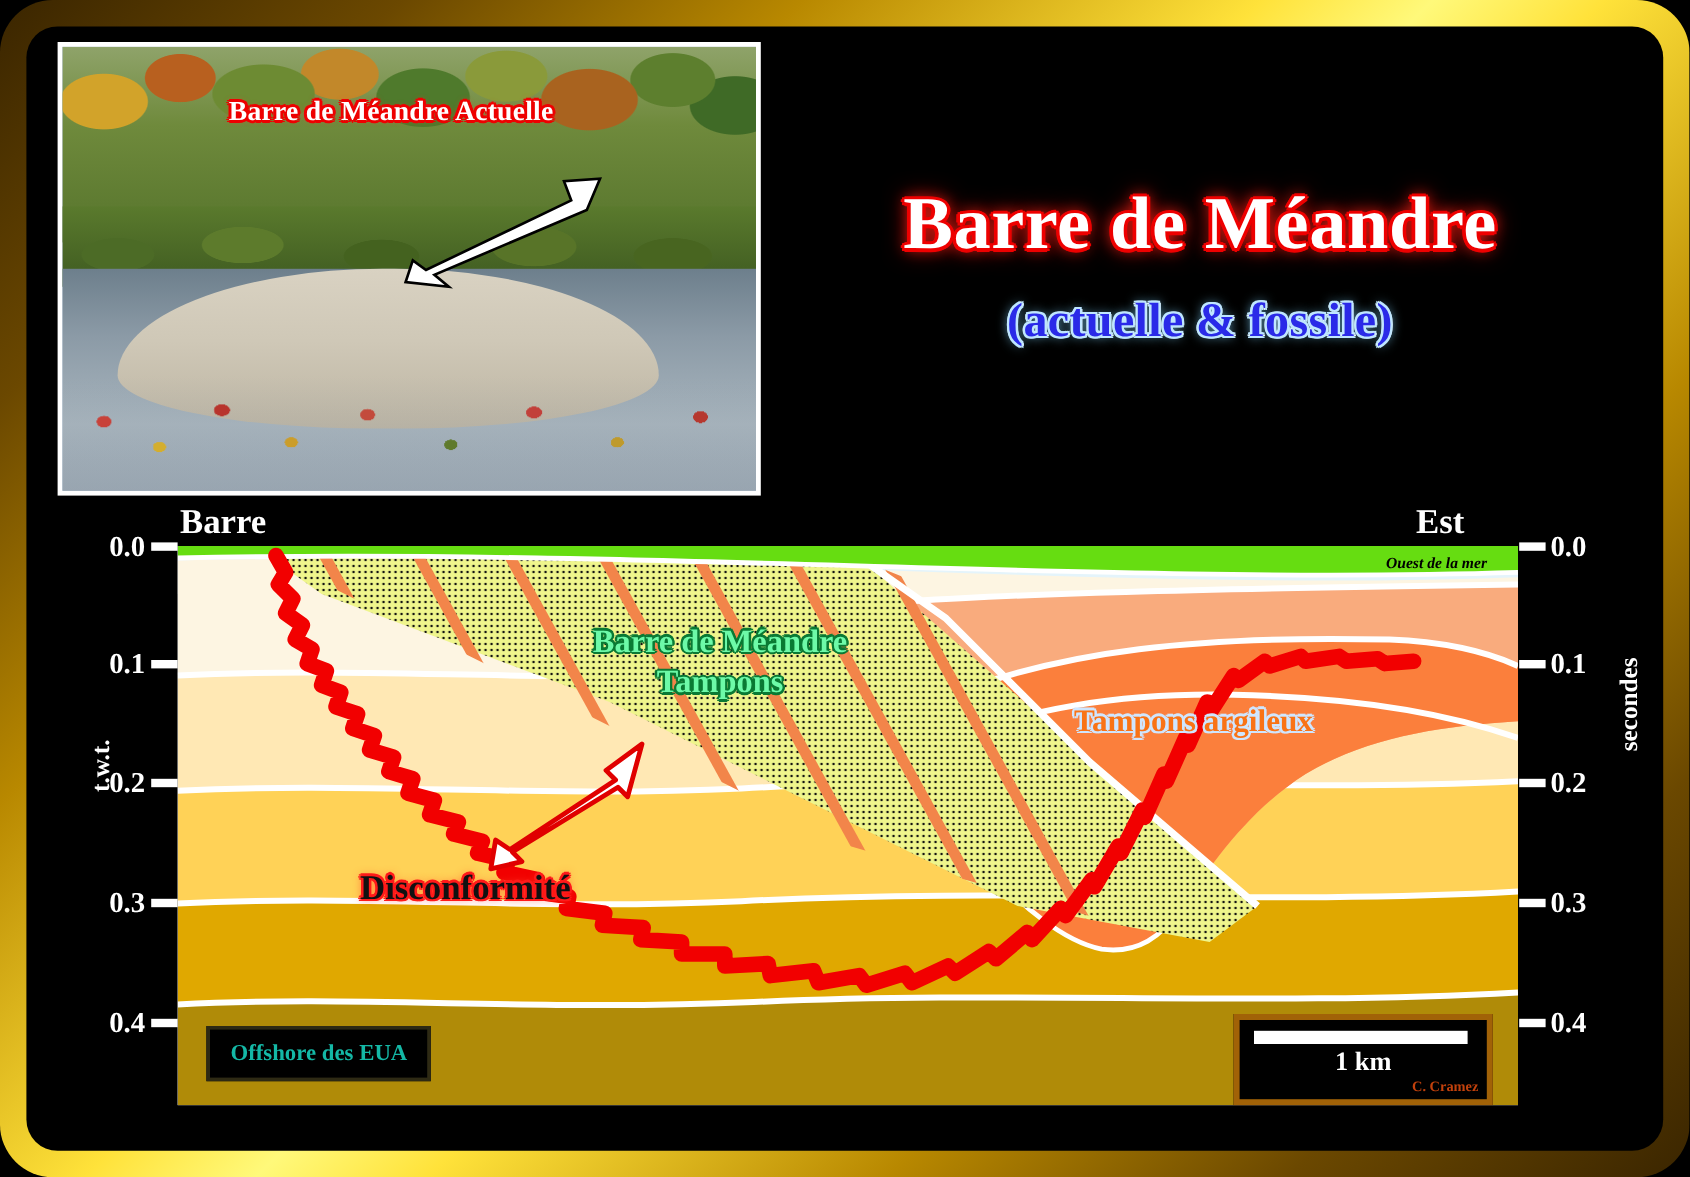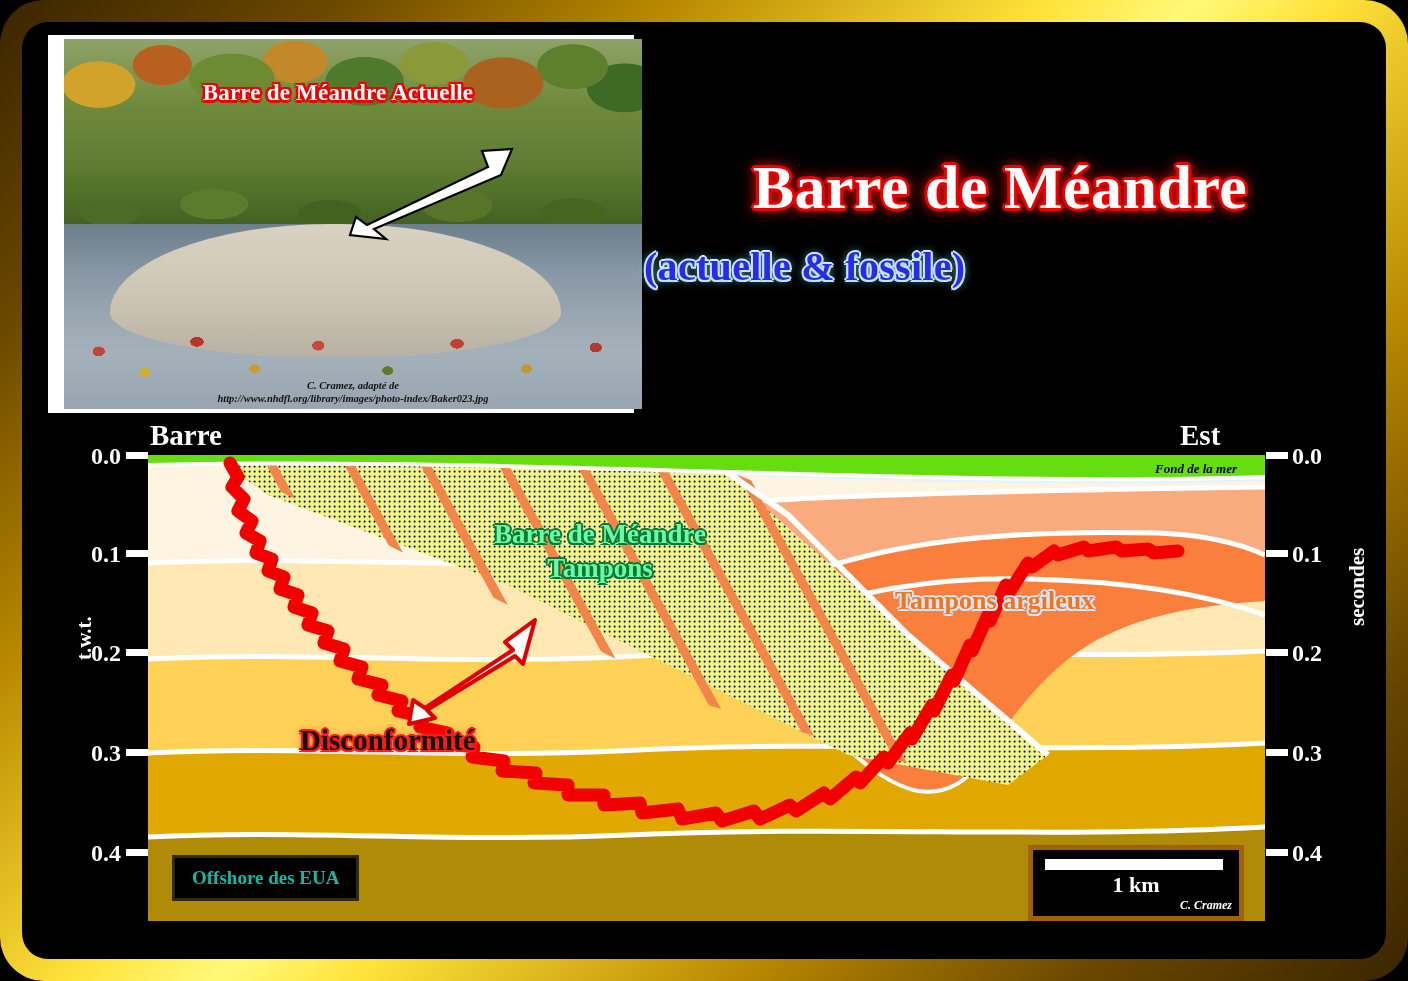--- a/index.html
+++ b/index.html
@@ -10,21 +10,21 @@
   #frame{position:absolute;left:0;top:0;width:1408px;height:981px;
          border-radius:44px;
          background:linear-gradient(135deg,#3a2500 0%,#6b4800 14%,#b88800 28%,#ffe23a 44%,#fff97a 50%,#ffe23a 56%,#b88800 72%,#6b4800 86%,#3a2500 100%);}
   #frame-inner{position:absolute;left:22px;top:22px;width:1364px;height:937px;
          border-radius:26px;background:#000;}
 
   
   #photo-wrap{position:absolute;left:48px;top:35px;width:586px;height:378px;
          background:#fff;padding:4px;box-sizing:border-box;}
   #photo{position:relative;width:100%;height:100%;overflow:hidden;
-         background:linear-gradient(#9fb2c4 0%,#9fb2c4 100%);margin-left:12px;}
+         background:linear-gradient(#9fb2c4 0%,#9fb2c4 100%);}
   
   #ph-trees{position:absolute;left:0;top:0;width:100%;height:44%;
        background:
          radial-gradient(ellipse 60px 38px at 6% 28%,#d2a32a 0 60%,transparent 62%),
          radial-gradient(ellipse 50px 34px at 17% 16%,#b8601f 0 58%,transparent 60%),
          radial-gradient(ellipse 70px 40px at 29% 24%,#6d8b33 0 60%,transparent 62%),
          radial-gradient(ellipse 55px 36px at 40% 14%,#c2882a 0 58%,transparent 60%),
          radial-gradient(ellipse 64px 40px at 52% 26%,#4f7a2c 0 60%,transparent 62%),
          radial-gradient(ellipse 58px 36px at 64% 15%,#8a9a3a 0 58%,transparent 60%),
          radial-gradient(ellipse 66px 42px at 76% 27%,#a9631f 0 60%,transparent 62%),
@@ -65,21 +65,21 @@
   #ph-credit{position:absolute;left:0;bottom:4px;width:100%;text-align:center;
        font-size:10.5px;font-style:italic;font-weight:bold;color:#111;line-height:1.25;}
 
   
   #title{position:absolute;left:680px;top:152px;width:640px;text-align:center;
        font-size:62px;font-weight:bold;color:#fff;letter-spacing:.5px;
        text-shadow:
           -2px -2px 0 #e00,2px -2px 0 #e00,-2px 2px 0 #e00,2px 2px 0 #e00,
           0 -3px 0 #e00,0 3px 0 #e00,-3px 0 0 #e00,3px 0 0 #e00,
           0 0 12px #ff2a1a,0 0 20px #c00;}
-  #subtitle{position:absolute;left:644px;top:243px;width:640px;text-align:left;
+  #subtitle{position:absolute;left:680px;top:243px;width:640px;text-align:center;
        font-size:40px;font-weight:bold;color:#2a2ae8;letter-spacing:.3px;
        text-shadow:
           -1.5px -1.5px 0 #bfe6ff,1.5px -1.5px 0 #bfe6ff,-1.5px 1.5px 0 #bfe6ff,
           1.5px 1.5px 0 #bfe6ff,0 -2px 0 #d9f2ff,0 2px 0 #d9f2ff,
           -2px 0 0 #d9f2ff,2px 0 0 #d9f2ff,0 0 10px #7fd4ff;}
 
   
   #ouest,#est{position:absolute;top:419px;font-size:29px;font-weight:bold;color:#fff;}
   #ouest{left:150px;}
   #est{left:1180px;}
@@ -116,22 +116,22 @@
 
   
   #box-offshore{position:absolute;left:172px;top:855px;padding:9px 17px;
         background:#000;border:3px solid #2e2a14;
         color:#14b8a6;font-size:19px;font-weight:bold;}
   #box-scale{position:absolute;left:1028px;top:845px;width:206px;height:66px;
         background:#000;border:5px solid #a16207;}
   #scale-bar{position:absolute;left:12px;top:9px;width:178px;height:11px;background:#fff;}
   #scale-text{position:absolute;left:0;top:22px;width:100%;text-align:center;
         color:#fff;font-size:22px;font-weight:bold;}
-  #scale-credit{position:absolute;right:7px;bottom:3px;color:#ffffff;
-        font-size:12px;font-style:italic;font-weight:bold;text-align:right;}
+  #scale-credit{position:absolute;right:7px;bottom:3px;color:#c2410c;
+        font-size:12px;font-weight:bold;text-align:right;}
 </style>
 </head>
 <body>
 
 <div id="frame">
   <div id="frame-inner"></div>
 </div>
 
 <div id="photo-wrap">
   <div id="photo">
@@ -140,24 +140,20 @@
     <div id="ph-water"></div>
     <div id="ph-bar"></div>
     <div id="ph-flowers"></div>
 
     <svg width="586" height="378" style="position:absolute;left:0;top:0;">
       <polygon points="448,110 437,136 310,190 322,200 286,196 292,178 303,186 424,128 418,112" fill="#ffffff" stroke="#000000" stroke-width="2.2"></polygon>
     </svg>
 
     <div id="ph-label">Barre de Méandre Actuelle</div>
 
-    <div id="ph-credit">
-      <div>C. Cramez, adapté de</div>
-      <div>http://www.nhdfl.org/library/images/photo-index/Baker023.jpg</div>
-    </div>
   </div>
 </div>
 
 <div id="title">Barre de Méandre</div>
 <div id="subtitle">(actuelle &amp; fossile)</div>
 
 <div id="ouest">Barre</div>
 <div id="est">Est</div>
 
 <div class="axis-title" id="twt-title">t.w.t.</div>
@@ -255,21 +251,21 @@
 
 <div class="fig-label" id="lbl-bar">
   <div>Barre de Méandre</div>
   <div>Tampons</div>
 </div>
 
 <div class="fig-label" id="lbl-tampons">Tampons argileux</div>
 
 <div class="fig-label" id="lbl-disc">Disconformité</div>
 
-<div class="fig-label" id="lbl-fond">Fond de la mer</div>
+<div class="fig-label" id="lbl-fond">Ouest de la mer</div>
 
 <svg style="position:absolute;left:395px;top:612px;" width="170" height="125">
   <polygon points="140,8 110,30 118,38 30,96 18,88 14,112 40,106 32,98 120,44 128,52" fill="#ffffff" stroke="#e00000" stroke-width="4" stroke-linejoin="round"></polygon>
 </svg>
 
 <div id="box-offshore">Offshore des EUA</div>
 
 <div id="box-scale">
   <div id="scale-bar"></div>
   <div id="scale-text">1 km</div>

